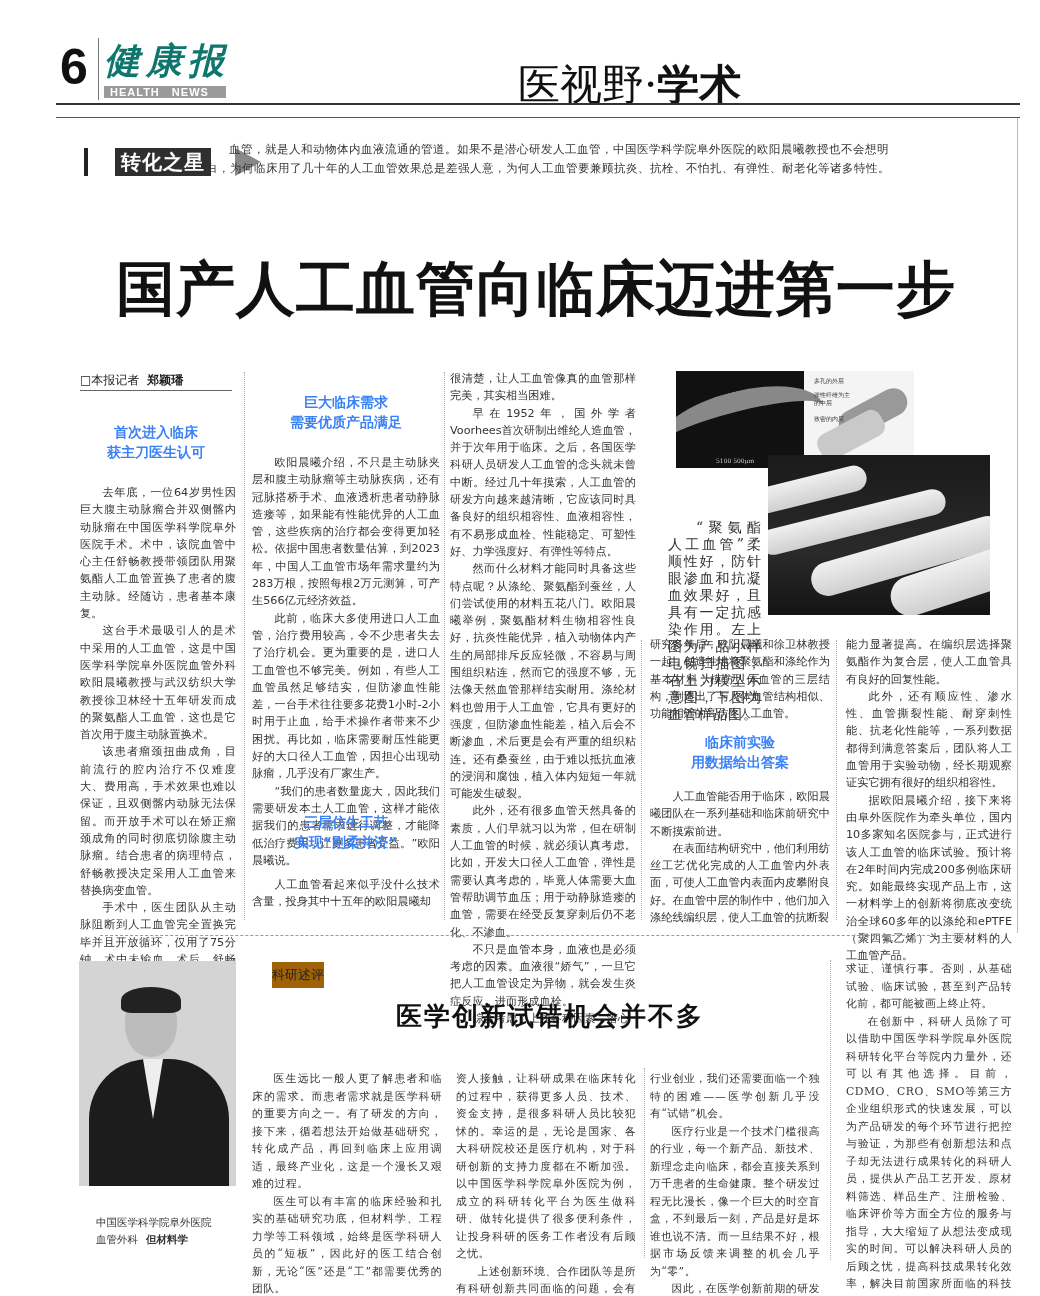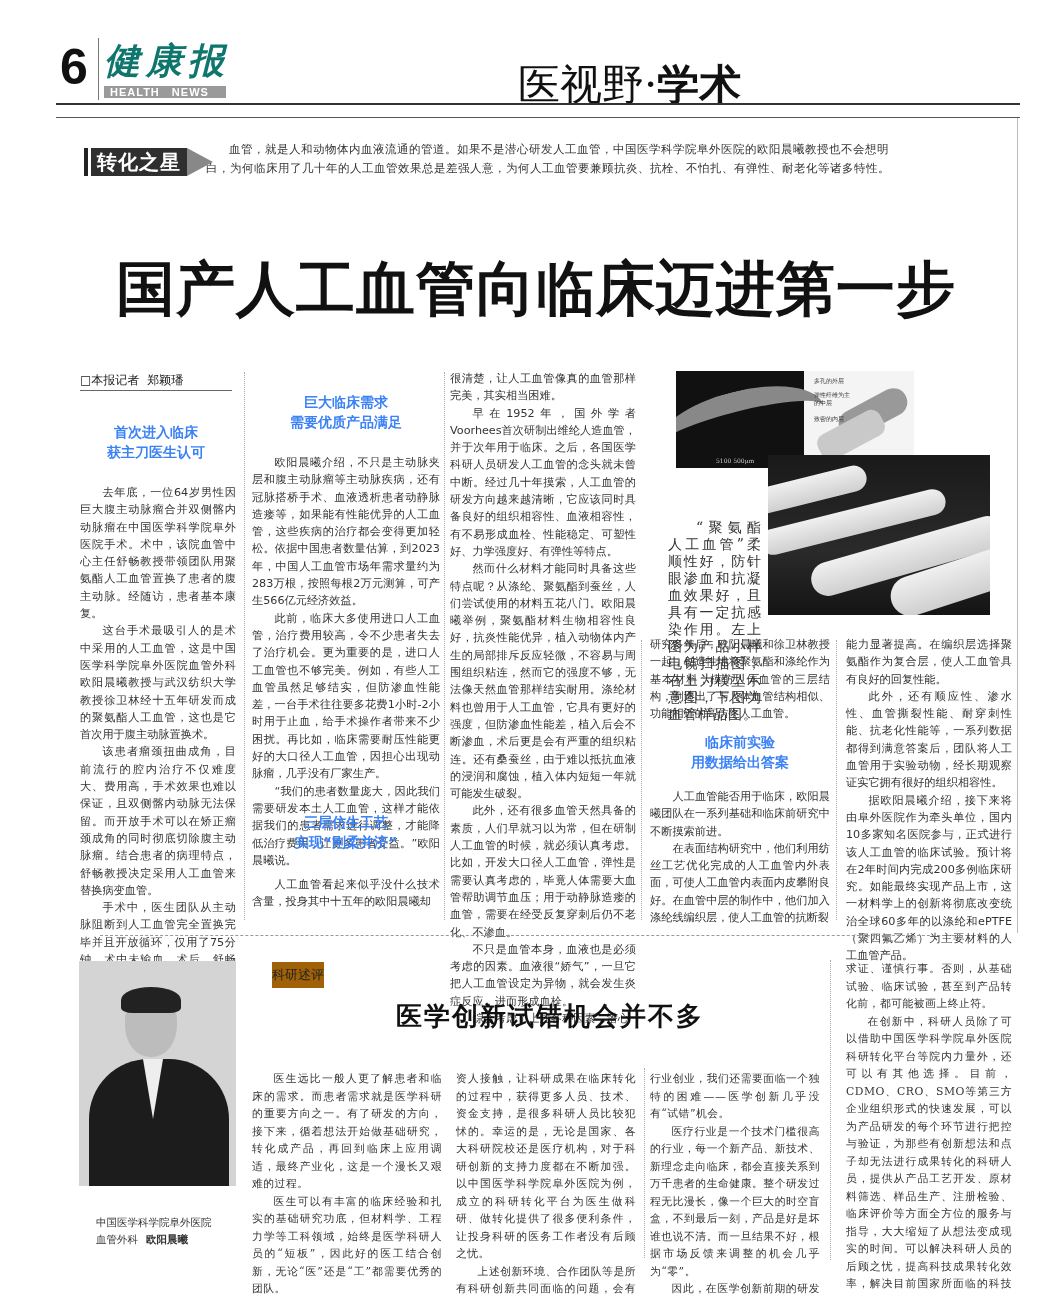--- a/index.html
+++ b/index.html
@@ -10,29 +10,29 @@
   .mast-divider{left:98px;top:38px;width:1px;height:62px;background:#777;}
   .mast-logo{left:104px;top:38px;font-family:"DejaVu Serif",serif;font-weight:bold;font-style:italic;font-size:36px;letter-spacing:6px;line-height:44px;color:#0f766e;}
   .mast-en{left:104px;top:86px;width:122px;height:12px;background:#9a9a9a;color:#fff;font-family:"Liberation Sans",sans-serif;font-weight:bold;font-size:11px;line-height:12px;letter-spacing:1px;padding-left:6px;box-sizing:border-box;word-spacing:8px;}
   .section-title{left:518px;top:42px;font-family:"DejaVu Serif",serif;font-size:42px;line-height:56px;color:#111;margin-top:15px;}
   .section-title b{font-family:"DejaVu Sans",sans-serif;font-weight:bold;}
   .rule-top{left:56px;top:103px;width:964px;height:2px;background:#333;}
   .rule-top2{left:56px;top:117px;width:964px;height:1px;background:#555;}
   
   .frame{left:56px;top:118px;width:961px;height:815px;border-right:1px solid #bbb;}
   
-  .badge{left:84px;top:144px;height:36px;display:flex;align-items:center;}
+  .badge{left:84px;top:144px;height:36px;display:flex;align-items:center;gap:24px;}
   .badge .bar{width:4px;height:28px;background:#222;margin-right:3px;}
   .badge .txt{background:#2f2f2f;color:#fff;font-weight:bold;font-size:20px;line-height:28px;padding:0 6px;letter-spacing:1px;}
   .badge .tail{width:0;height:0;border-top:14px solid transparent;border-bottom:14px solid transparent;border-left:26px solid #888;}
   .lede{left:206px;top:140px;width:692px;font-family:"DejaVu Serif",serif;font-size:11.5px;line-height:19px;color:#333;text-indent:2em;letter-spacing:0.5px;}
   .headline{left:96px;top:250px;width:880px;text-align:center;font-family:"DejaVu Sans",sans-serif;font-weight:bold;font-size:59px;line-height:78px;color:#111;letter-spacing:1px;}
   
   .byline{left:80px;top:372px;width:152px;font-size:12px;line-height:16px;border-bottom:1px solid #666;padding-bottom:2px;color:#222;}
-  .byline b{font-weight:normal;margin-left:8px;}
+  .byline b{font-weight:bold;margin-left:8px;}
   .col{font-size:11.2px;line-height:17.3px;color:#333;text-align:justify;}
   .col p{margin:0;text-indent:2em;}
   .subhead{text-align:center;font-size:14px;line-height:20px;font-weight:bold;color:#3b82f6;}
   .vsep{width:0;border-left:1px dotted #aaa;}
   
   .fig1{left:676px;top:371px;width:238px;height:97px;background:#f4f4f4;overflow:hidden;}
   .fig1 .sem{position:absolute;left:0;top:0;width:128px;height:97px;background:#111;}
   .fig1 .sem .wall{position:absolute;left:-20px;top:20px;width:170px;height:50px;border-radius:50% 50% 0 0;border-top:20px solid #888;transform:rotate(-14deg);}
   .fig1 .lbl{position:absolute;font-family:"DejaVu Serif",serif;font-size:6px;line-height:8px;color:#333;}
   .fig1 .tube{position:absolute;left:160px;top:28px;width:74px;height:28px;border-radius:14px;background:#999;transform:rotate(-28deg);}
@@ -158,21 +158,21 @@
 <div class="abs dash"></div>
 
 <div class="abs photo">
   <div class="body"></div>
   <div class="shirt"></div>
   <div class="head"></div>
   <div class="hair"></div>
 </div>
 <div class="abs photo-cap">
   <div>中国医学科学院阜外医院</div>
-  <div><span>血管外科</span><b>欧阳晨曦</b></div>
+  <div><span>血管外科</span><b>但材料学</b></div>
 </div>
 
 <div class="abs tag">科研述评</div>
 <h2 class="abs headline2" style="margin:0">医学创新试错机会并不多</h2>
 
 <div class="abs col2" style="left:252px;top:1070px;width:190px;">
   <p>医生远比一般人更了解患者和临床的需求。而患者需求就是医学科研的重要方向之一。有了研发的方向，接下来，循着想法开始做基础研究，转化成产品，再回到临床上应用调适，最终产业化，这是一个漫长又艰难的过程。</p>
   <p>医生可以有丰富的临床经验和扎实的基础研究功底，但材料学、工程力学等工科领域，始终是医学科研人员的“短板”，因此好的医工结合创新，无论“医”还是“工”都需要优秀的团队。</p>
 
 </div>

